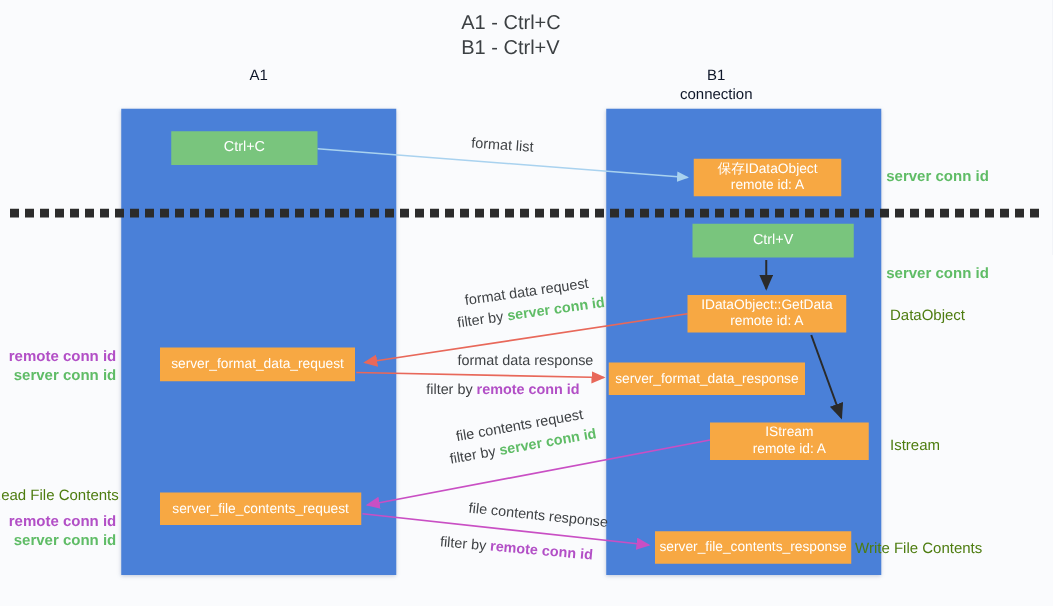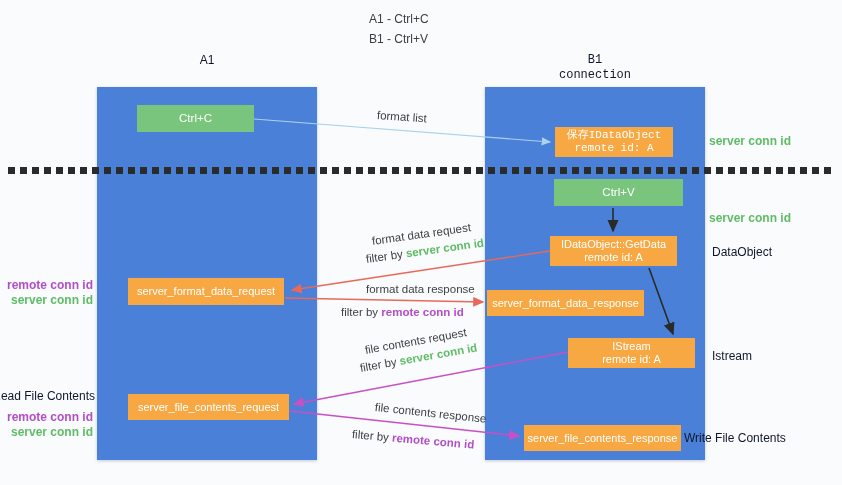--- a/index.html
+++ b/index.html
@@ -2,52 +2,52 @@
 <html><head>
 <meta charset="utf-8">
 <style>
   * { margin:0; padding:0; box-sizing:border-box; }
   html,body { background:#eceff3; }
   #canvas {
     position:relative; width:842px; height:485px;
     background:#fafbfd; overflow:hidden;
     font-family:"Liberation Sans", sans-serif; color:#3f4245;
   }
-  .title { position:absolute; left:369px; top:9px; font-size:12px; line-height:20px; color:#3c4043; }
+  .title { position:absolute; left:369px; top:9px; font-size:16px; line-height:20px; color:#3c4043; }
   .lane { position:absolute; top:87px; width:220px; height:373px; background:#4a80d8; box-shadow:0 1px 3px rgba(90,110,150,.35); }
   .lane-header { position:absolute; top:53px; width:220px; text-align:center; font-size:12px; line-height:15px; color:#0f172a; }
   .dotted { position:absolute; left:8px; top:167px; width:828px; height:7px;
     background:repeating-linear-gradient(90deg,#2b2b2b 0 7px,transparent 7px 12px); }
   .node { position:absolute; display:flex; flex-direction:column; align-items:center; justify-content:center;
     color:#fff; font-size:11px; line-height:13px; text-align:center; }
   .node.orange { background:#f7a843; }
   .node.green  { background:#79c57d; font-size:11.5px; }
   .flow { position:absolute; font-size:11.5px; color:#3f4245; white-space:nowrap; transform-origin:left center; }
   .key-green  { color:#5fbc66; font-weight:bold; }
   .key-purple { color:#b24fc6; font-weight:bold; }
   .side { position:absolute; font-size:12px; line-height:14px; white-space:nowrap; }
   .side.bg { color:#5fbc66; font-weight:bold; }
   .side.bp { color:#b24fc6; font-weight:bold; }
-  .side.plain { color:#0f172a; }
+  .side.plain { color:#4d7c0f; }
   svg.arrows { position:absolute; left:0; top:0; pointer-events:none; }
 </style>
 </head>
 <body>
 
 <div id="canvas">
 
   <div class="title">
     <div>A1 - Ctrl+C</div>
     <div>B1 - Ctrl+V</div>
   </div>
 
   <div class="lane-header" style="left:97px;">
     <div>A1</div>
   </div>
-  <div class="lane-header" style="left:485px;font-family:Liberation Mono, monospace;">
+  <div class="lane-header" style="left:463px;">
     <div>B1</div>
     <div>connection</div>
   </div>
 
   <div class="lane" style="left:97px;"></div>
   <div class="lane" style="left:485px;"></div>
 
   <div class="dotted"></div>
 
   <svg class="arrows" width="842" height="485">
@@ -71,21 +71,21 @@
     <line x1="285" y1="298" x2="483" y2="302" stroke-width="1.4" marker-end="url(#mRed)" stroke="#e8685a"></line>
     <line x1="649" y1="268" x2="673" y2="334" stroke-width="1.6" marker-end="url(#mBlk)" stroke="#2a2a2a"></line>
     <line x1="568" y1="352" x2="294" y2="404" stroke-width="1.4" marker-end="url(#mMag)" stroke="#c94fc4"></line>
     <line x1="290" y1="411" x2="519" y2="436" stroke-width="1.4" marker-end="url(#mMag)" stroke="#c94fc4"></line>
   </svg>
 
   <div class="node green" style="left:137px;top:105px;width:117px;height:27px;">
     <span>Ctrl+C</span>
   </div>
 
-  <div class="node orange" style="left:555px;top:127px;width:118px;height:30px;font-family:Liberation Mono, monospace;">
+  <div class="node orange" style="left:555px;top:127px;width:118px;height:30px;">
     <span>保存IDataObject</span>
     <span>remote id: A</span>
   </div>
 
   <div class="node green" style="left:554px;top:179px;width:129px;height:27px;">
     <span>Ctrl+V</span>
   </div>
 
   <div class="node orange" style="left:550px;top:236px;width:127px;height:30px;">
     <span>IDataObject::GetData</span>

